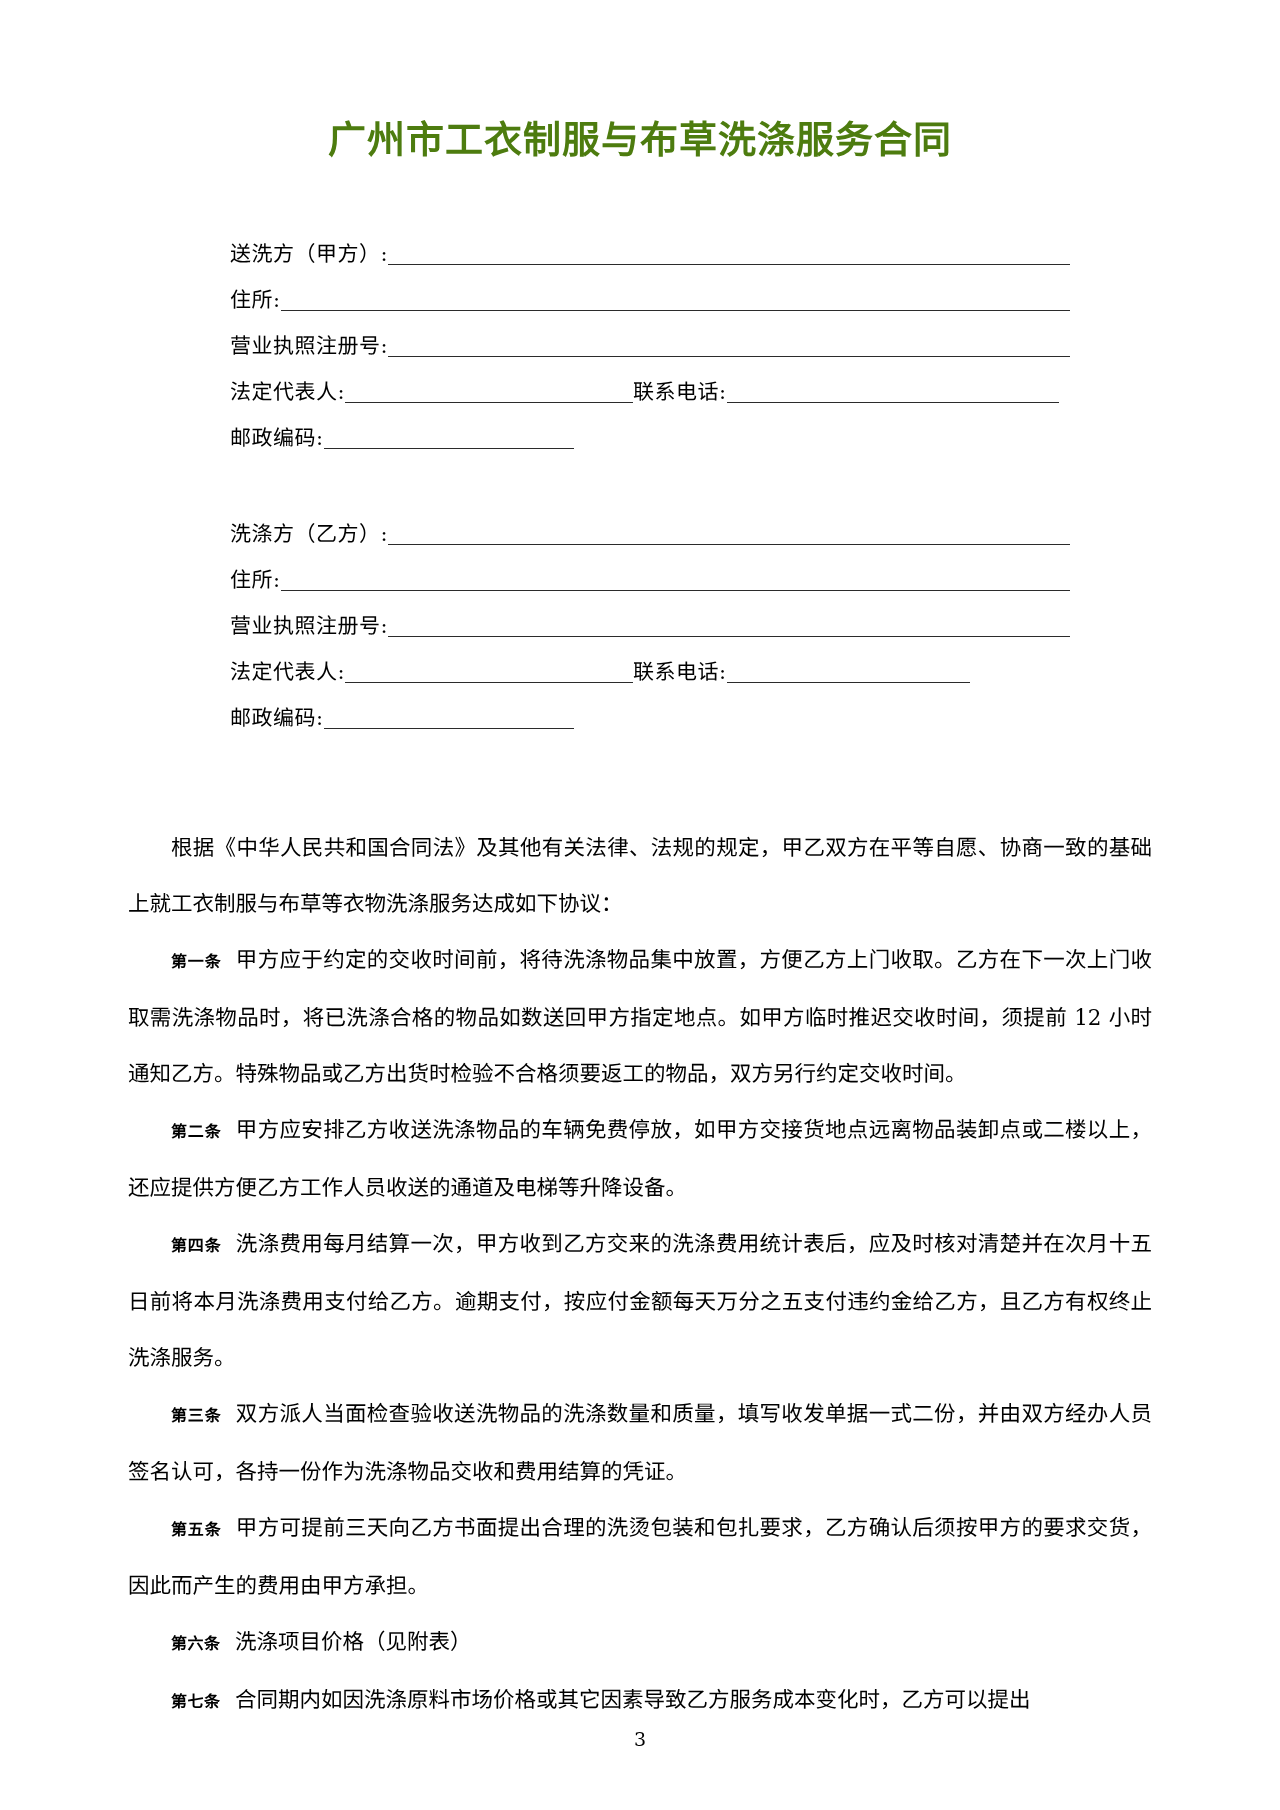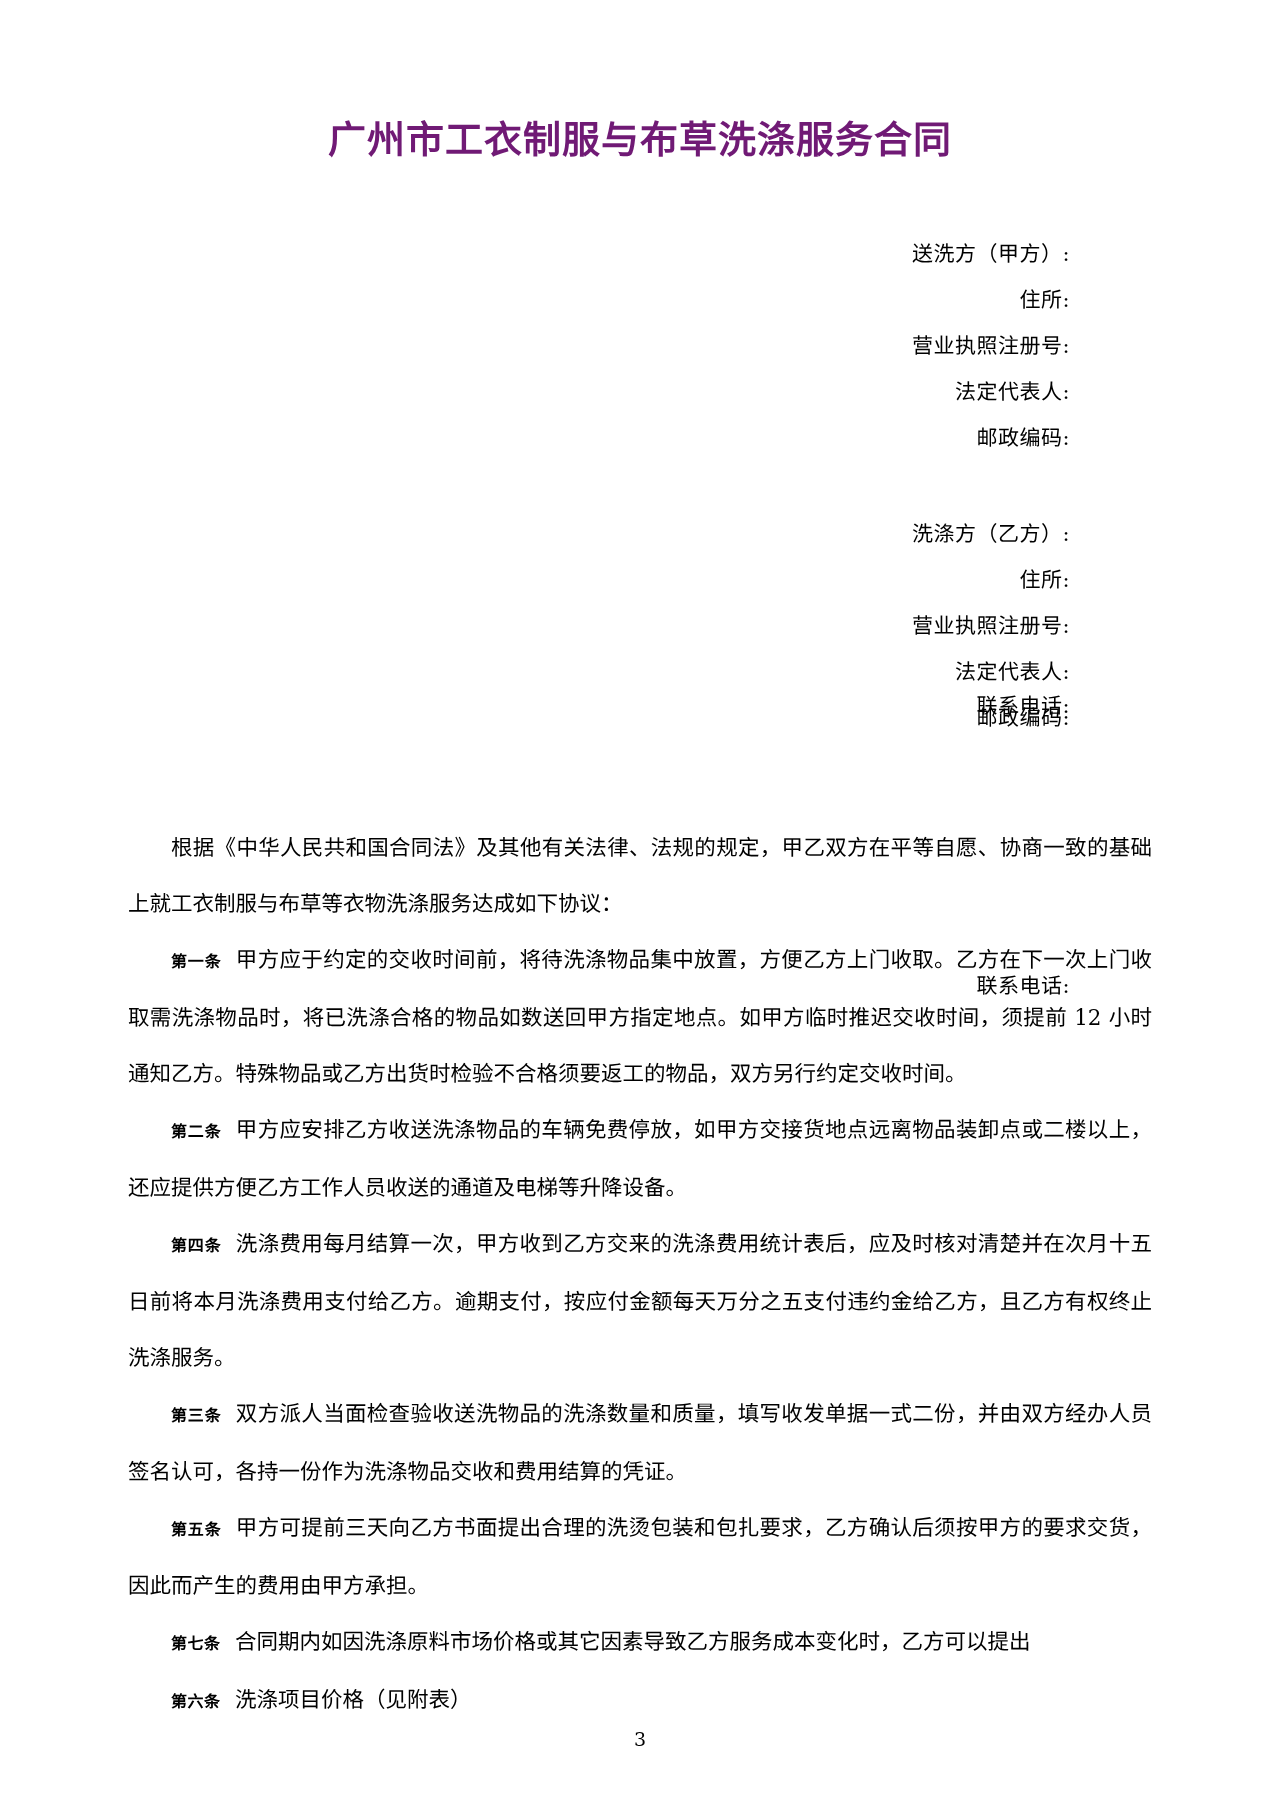--- a/index.html
+++ b/index.html
@@ -23,39 +23,38 @@
   }
   .doc-title {
     text-align: center;
     font-family: "DejaVu Sans", "Liberation Sans", sans-serif;
     font-weight: bold;
     font-size: 38px;
     letter-spacing: 1px;
     margin: 0;
     padding-top: 118px;
     line-height: 1.2;
-    color: #701a75;
+    color: #4d7c0f;
   }
   .form-block {
     margin: 0 auto;
     width: 860px;
     padding-left: 20px;
     box-sizing: border-box;
   }
   .party-a-block { margin-top: 80px; }
   .party-b-block { margin-top: 50px; }
 
   .form-row {
     display: flex;
-    align-items: flex-end;
+    align-items: flex-start;
     font-size: 21px;
     line-height: 1;
     height: 46px;
     white-space: nowrap;
-    flex-direction: column;
   }
   .form-label {
     flex: 0 0 auto;
     padding-bottom: 2px;
     font-size: 21px;
     letter-spacing: 0.5px;
   }
   .rule {
     flex: 1 1 auto;
     border-bottom: 1.3px solid #2b2b2b;
@@ -172,20 +171,20 @@
     <p class="clause"><span class="clause-no">第一条</span><span>甲方应于约定的交收时间前，将待洗涤物品集中放置，方便乙方上门收取。乙方在下一次上门收取需洗涤物品时，将已洗涤合格的物品如数送回甲方指定地点。如甲方临时推迟交收时间，须提前 12 小时通知乙方。特殊物品或乙方出货时检验不合格须要返工的物品，双方另行约定交收时间。</span></p>
 
     <p class="clause"><span class="clause-no">第二条</span><span>甲方应安排乙方收送洗涤物品的车辆免费停放，如甲方交接货地点远离物品装卸点或二楼以上，还应提供方便乙方工作人员收送的通道及电梯等升降设备。</span></p>
 
     <p class="clause"><span class="clause-no">第四条</span><span>洗涤费用每月结算一次，甲方收到乙方交来的洗涤费用统计表后，应及时核对清楚并在次月十五日前将本月洗涤费用支付给乙方。逾期支付，按应付金额每天万分之五支付违约金给乙方，且乙方有权终止洗涤服务。</span></p>
 
     <p class="clause"><span class="clause-no">第三条</span><span>双方派人当面检查验收送洗物品的洗涤数量和质量，填写收发单据一式二份，并由双方经办人员签名认可，各持一份作为洗涤物品交收和费用结算的凭证。</span></p>
 
     <p class="clause"><span class="clause-no">第五条</span><span>甲方可提前三天向乙方书面提出合理的洗烫包装和包扎要求，乙方确认后须按甲方的要求交货，因此而产生的费用由甲方承担。</span></p>
 
+    <p class="clause"><span class="clause-no">第六条</span><span>洗涤项目价格（见附表）</span></p>
+
     <p class="clause"><span class="clause-no">第七条</span><span>合同期内如因洗涤原料市场价格或其它因素导致乙方服务成本变化时，乙方可以提出</span></p>
-
-    <p class="clause"><span class="clause-no">第六条</span><span>洗涤项目价格（见附表）</span></p>
   </div>
 
   <div class="page-number">3</div>
 
 </div>
 
 </body></html>

